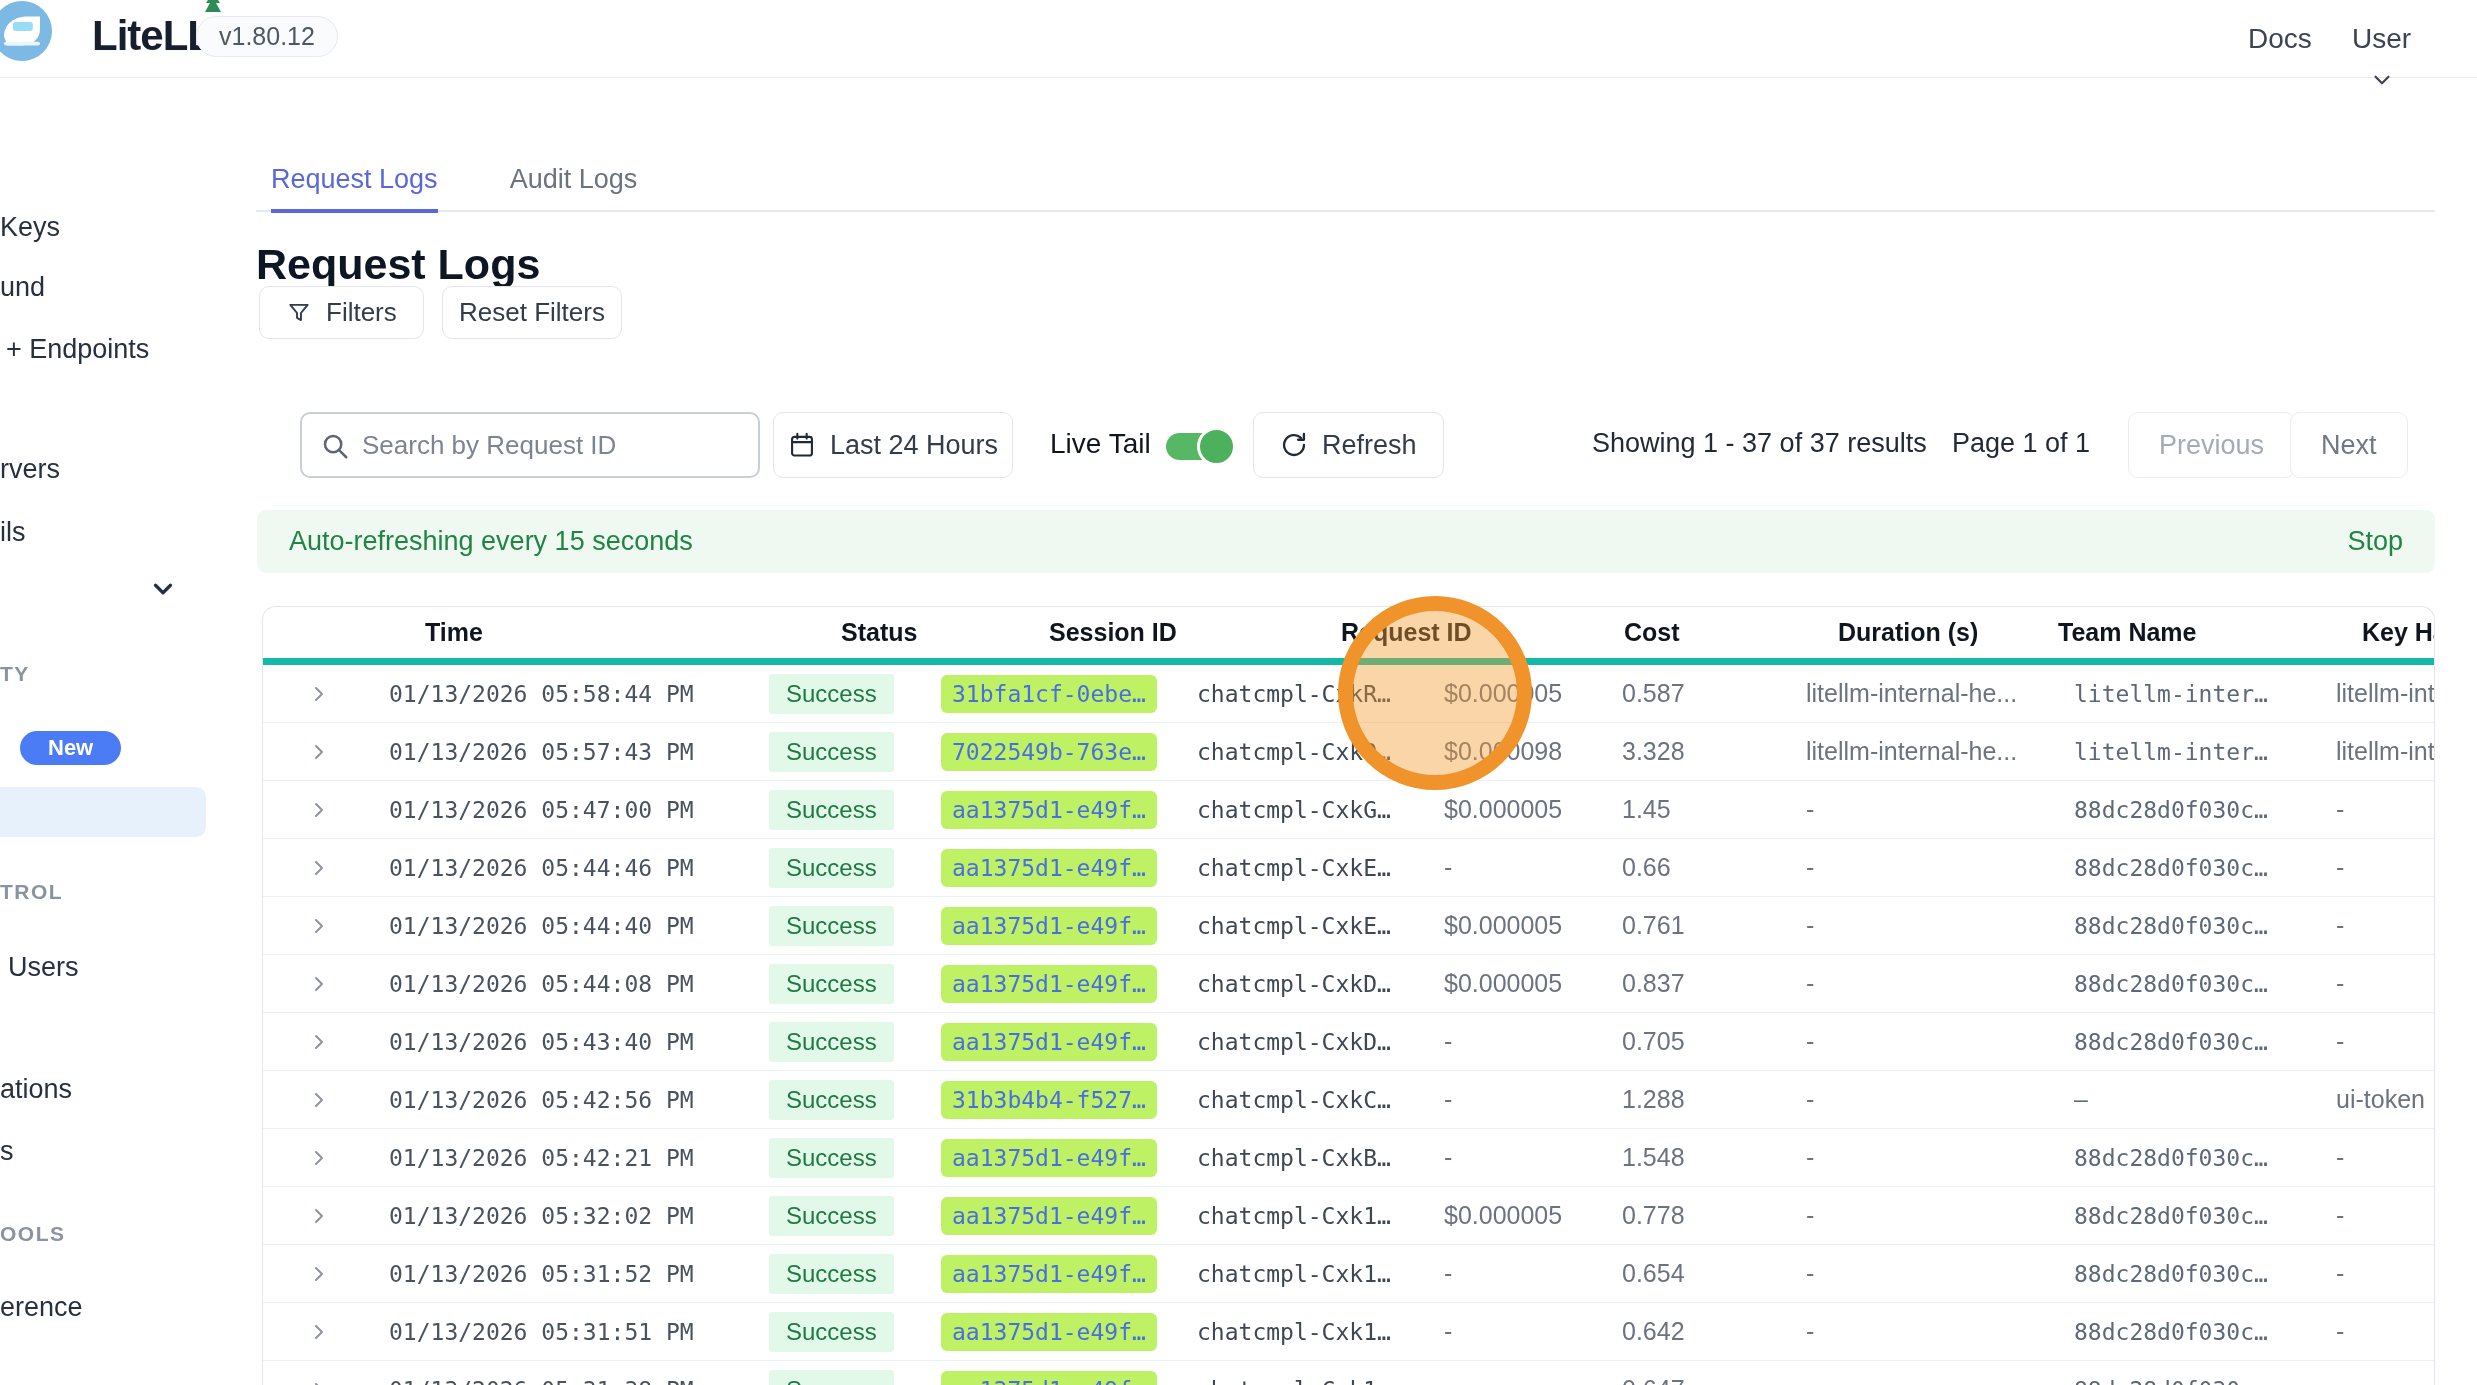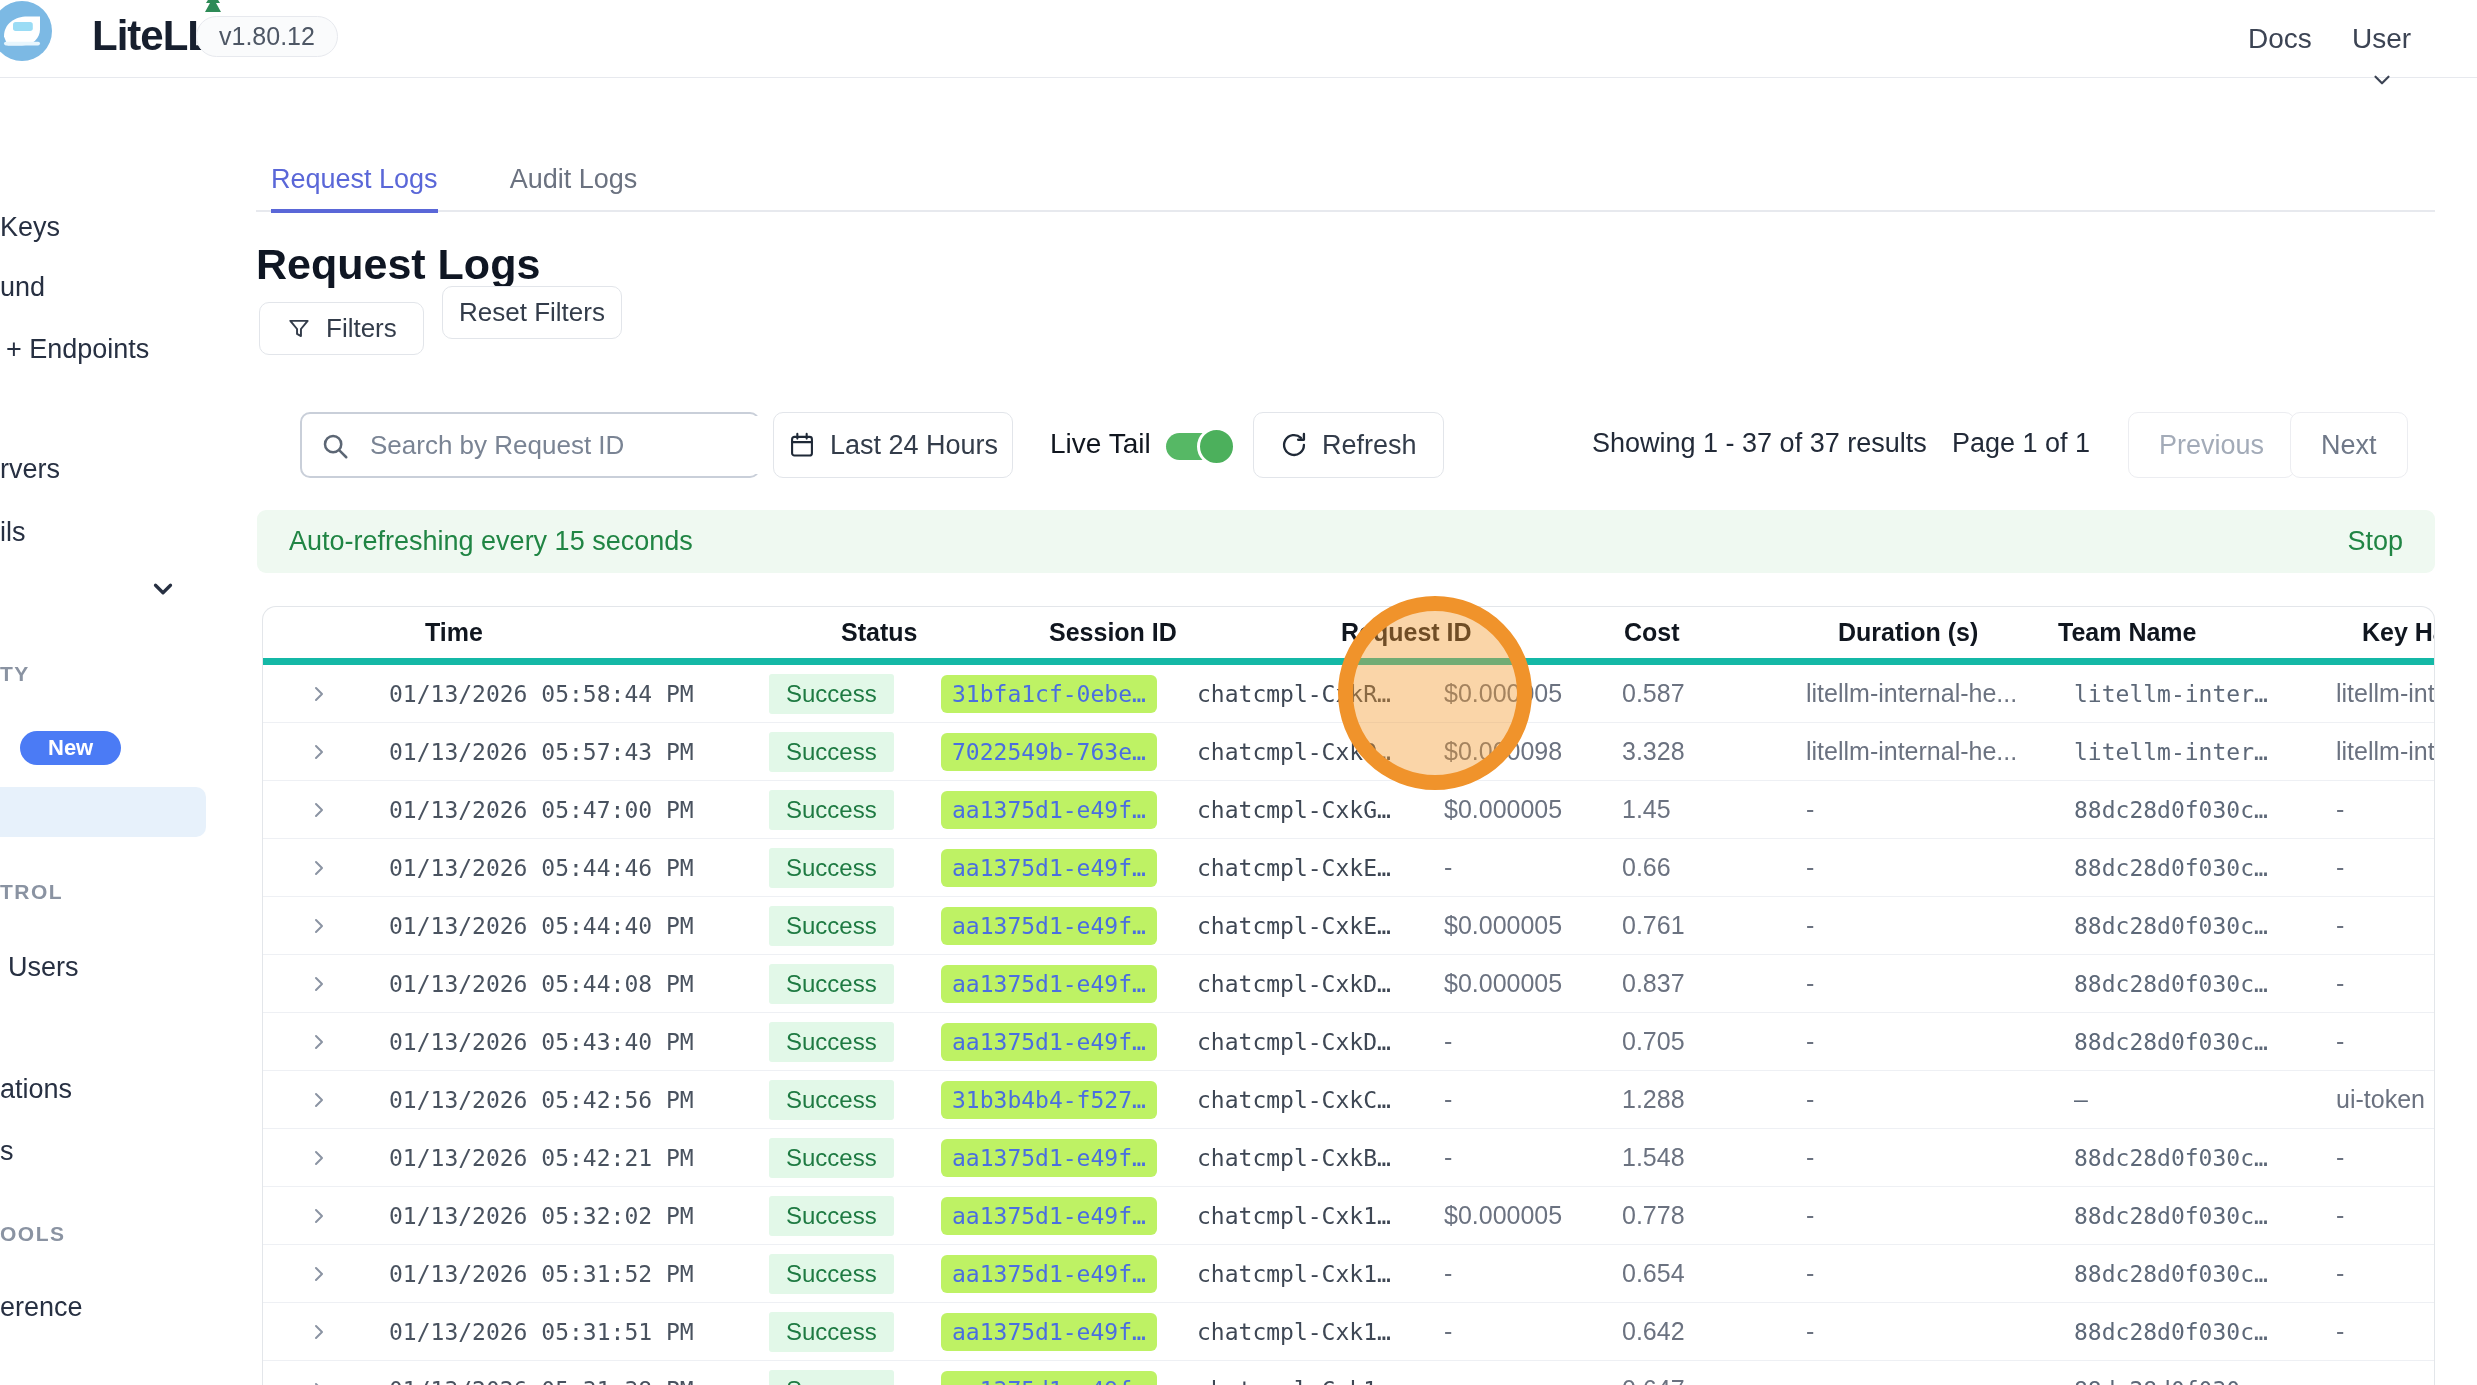--- a/index.html
+++ b/index.html
@@ -39,28 +39,28 @@
   .tabs { position:absolute; left:256px; top:150px; width:2179px; height:62px;
           border-bottom:2px solid #e7e9ee; display:flex; gap:72px; padding-left:15px; }
   .tab { font-size:27px; color:#6b7280; line-height:58px; cursor:pointer; }
   .tab.active { color:#5a67d8; border-bottom:4px solid #5a67d8; margin-bottom:-3px; }
 
   .page-title { position:absolute; left:256px; top:240px; font-size:43px; font-weight:bold; color:#0f1623; }
 
   .btn { display:inline-flex; align-items:center; gap:14px; background:#fff;
          border:1px solid #e2e5ea; border-radius:10px; font-size:26px; color:#333c4a;
          justify-content:center; cursor:pointer; white-space:nowrap; }
-  .filters-btn { position:absolute; left:259px; top:286px; height:53px; padding:0 26px;margin-top:16px; }
+  .filters-btn { position:absolute; left:259px; top:286px; height:53px; padding:0 26px; }
   .reset-btn   { position:absolute; left:442px; top:286px; height:53px; padding:0 16px; }
 
   
   .search-wrap { position:absolute; left:300px; top:412px; width:460px; height:66px;
                  border:2px solid #c9cfd9; border-radius:10px; background:#fff; }
   .search-wrap svg { position:absolute; left:18px; top:17px; }
-  .search-input { position:absolute; left:68px; top:2px; width:390px; height:58px; border:none; outline:none;
+  .search-input { position:absolute; left:60px; top:2px; width:390px; height:58px; border:none; outline:none;
                   font-size:26px; color:#374151; font-family:"Liberation Sans",sans-serif; }
   .search-input::placeholder { color:#7a8494; }
   .range-btn   { position:absolute; left:773px;  top:412px; height:66px; padding:0 14px; font-size:27px; }
   .livetail-label { position:absolute; left:1050px; top:428px; font-size:28px; font-weight:500; color:#10161f; }
   .toggle { position:absolute; left:1166px; top:433px; width:62px; height:27px; border-radius:14px;
             background:#56b865; cursor:pointer; }
   .toggle .knob { position:absolute; right:-8px; top:-6px; width:39px; height:39px; border-radius:50%;
                   background:#4cb05c; border:3px solid #fff; }
   .refresh-btn { position:absolute; left:1253px; top:412px; height:66px; padding:0 26px; font-size:27px; }
   .results-text { position:absolute; left:1592px; top:428px; font-size:27px; color:#222a38; }

